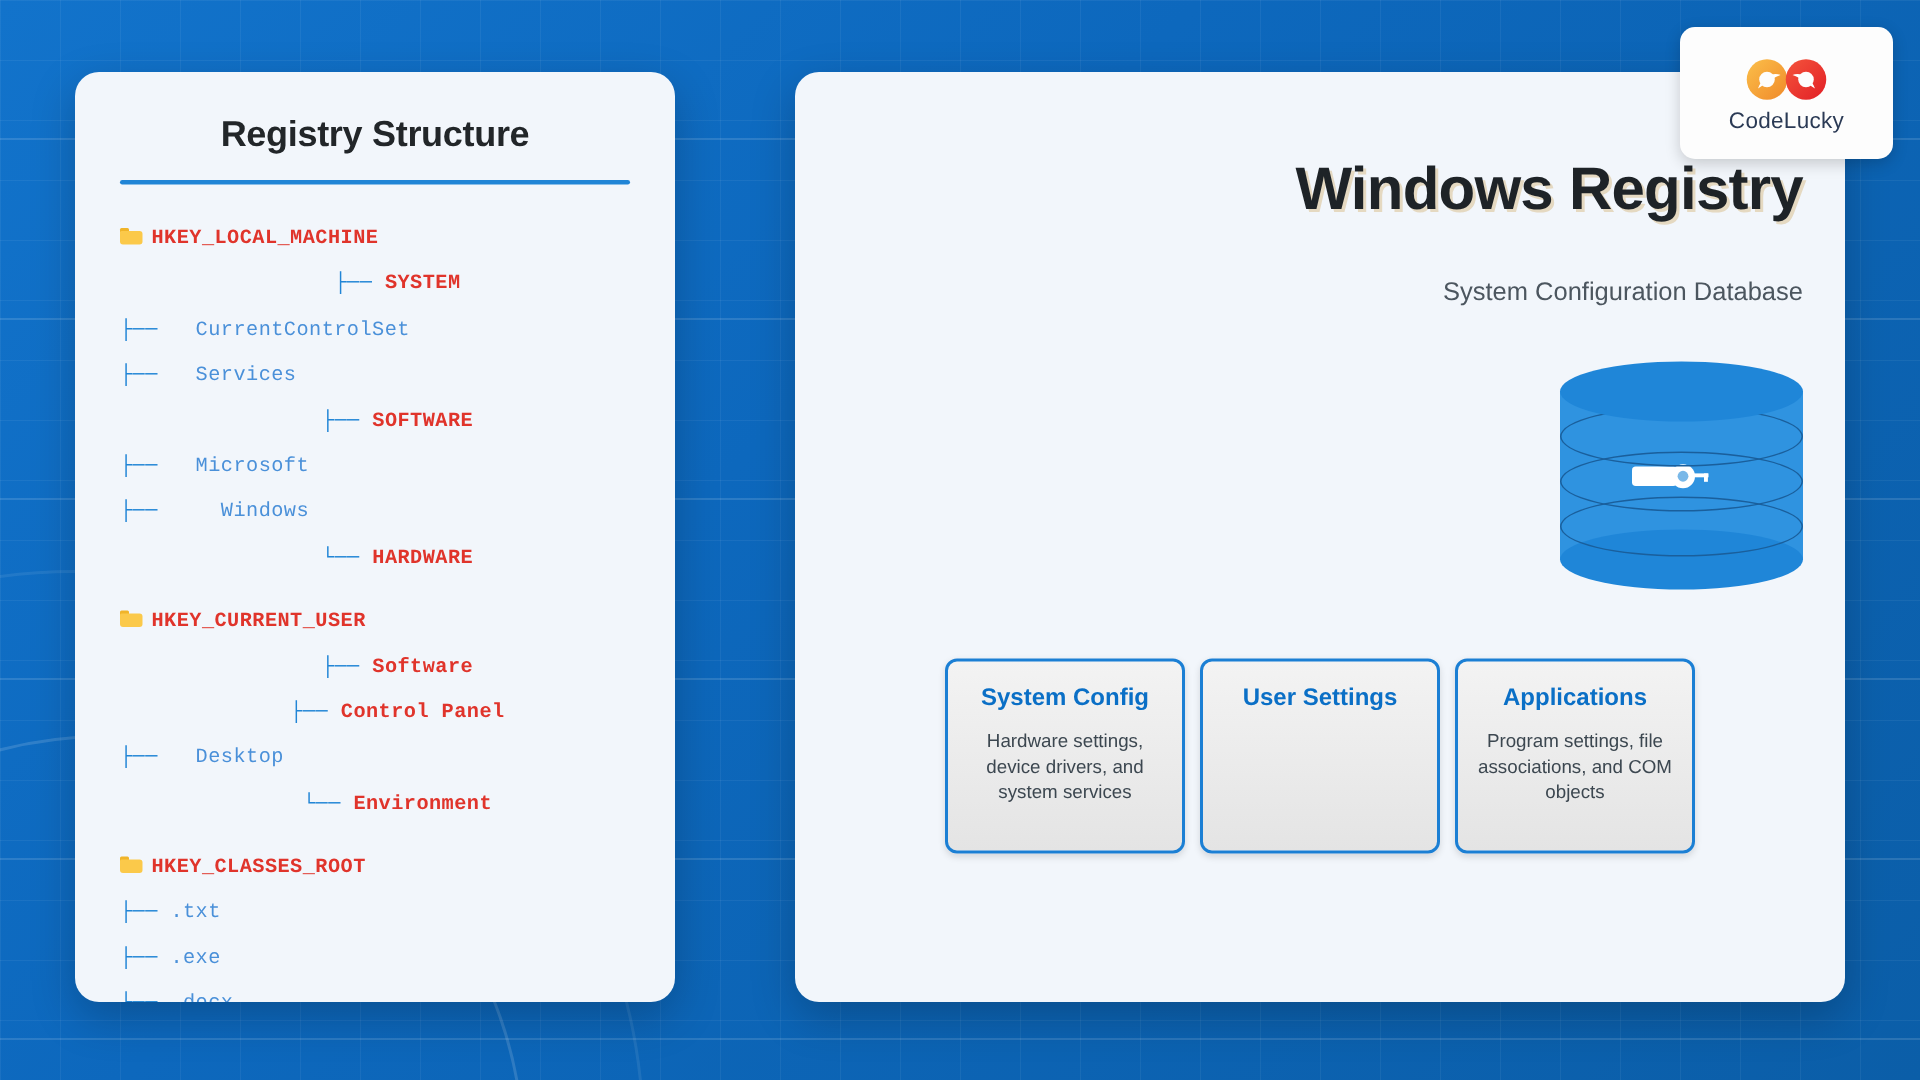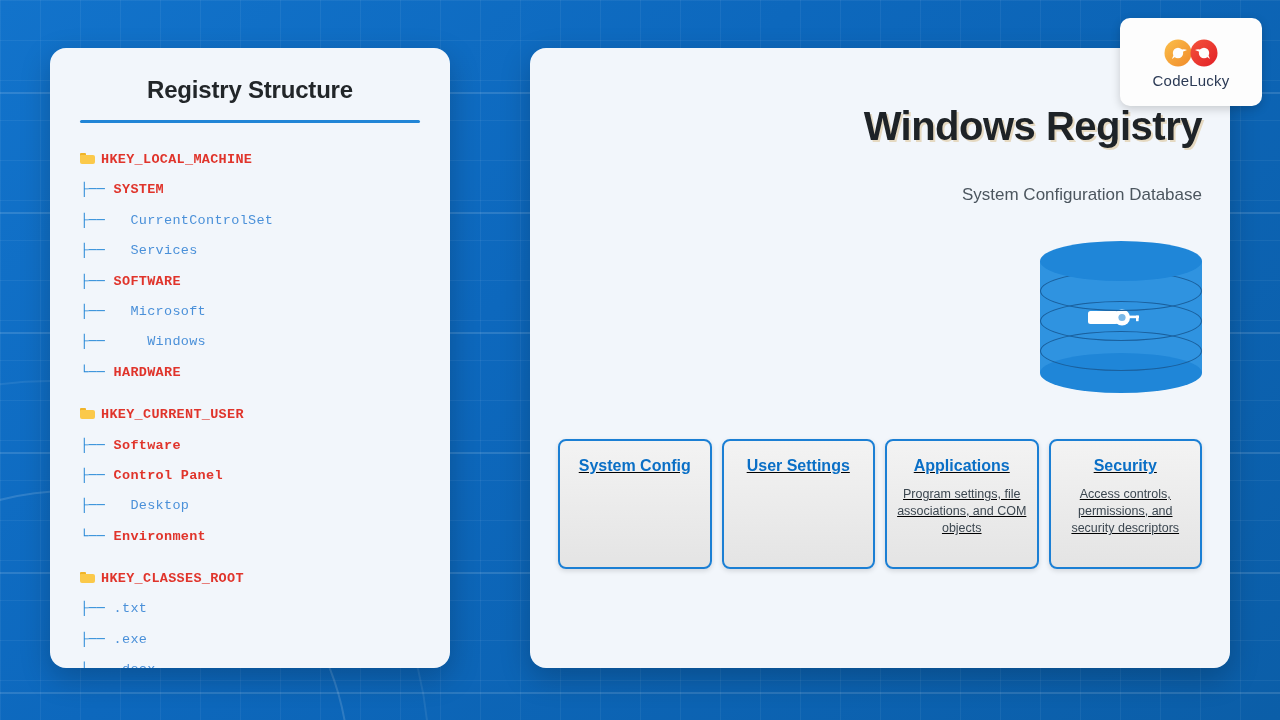--- a/index.html
+++ b/index.html
@@ -106,21 +106,21 @@
     margin-top: 22px;
     padding-left: 30px;
     font-family: "Liberation Mono", "DejaVu Sans Mono", monospace;
     font-size: 13.5px;
     line-height: 30.4px;
     white-space: pre;
   }
   .tnode { display: block; height: 30.4px; }
   .tnode .branch { color: #2185d6; }
   .tnode.root { color: #e0342b; font-weight: bold; letter-spacing: 0.3px; }
-  .tnode.key  { color: #e0342b; font-weight: bold; letter-spacing: 0.3px; }
+  .tnode.key  { color: #e0342b; font-weight: bold; letter-spacing: 0.3px; text-align: center; }
   .tnode.sub  { color: #4a90d9; font-weight: normal; letter-spacing: 0.3px; }
   .tnode.gap  { height: 12px; }
   .folder-ico {
     display: inline-block;
     position: relative;
     width: 15px;
     height: 12px;
     vertical-align: -1px;
     margin-right: 6px;
   }
@@ -205,21 +205,20 @@
   }
   .feature {
     width: 160px;
     min-height: 130px;
     border: 2px solid #1b7fd4;
     border-radius: 8px;
     background: linear-gradient(180deg, #f3f3f3 0%, #e4e4e4 100%);
     box-shadow: 0 2px 5px rgba(0,0,0,0.13);
     padding: 16px 10px 14px 10px;
     text-align: center;
-    text-decoration: underline;
   }
   .feature-title {
     font-size: 16px;
     font-weight: bold;
     color: #0a6fc6;
     margin-bottom: 11px;
   }
   .feature-desc {
     font-size: 12.5px;
     line-height: 17px;
@@ -281,31 +280,28 @@
         <rect x="41" y="8.6" width="10" height="2.6" fill="#ffffff"></rect>
         <rect x="48" y="8.6" width="2.6" height="5.6" fill="#ffffff"></rect>
       </svg>
       <div class="db-ring r1"></div>
       <div class="db-top"></div>
     </div>
 
     <div class="features" id="feature-list">
         <div class="feature">
           <div class="feature-title">System Config</div>
+          <div class="feature-desc">Hardware settings, device drivers, and system services</div>
         </div>
         <div class="feature">
           <div class="feature-title">User Settings</div>
         </div>
         <div class="feature">
           <div class="feature-title">Applications</div>
           <div class="feature-desc">Program settings, file associations, and COM objects</div>
-        </div>
-        <div class="feature">
-          <div class="feature-title">Security</div>
-          <div class="feature-desc">Access controls, permissions, and security descriptors</div>
         </div>
       </div>
   </div>
 
   <div id="logo">
     <svg width="58" height="34" viewBox="0 0 58 34">
       <defs>
         <linearGradient id="gl" x1="0" y1="0" x2="1" y2="1">
           <stop offset="0%" stop-color="#fbbf4a"></stop>
           <stop offset="100%" stop-color="#f08a2a"></stop>

